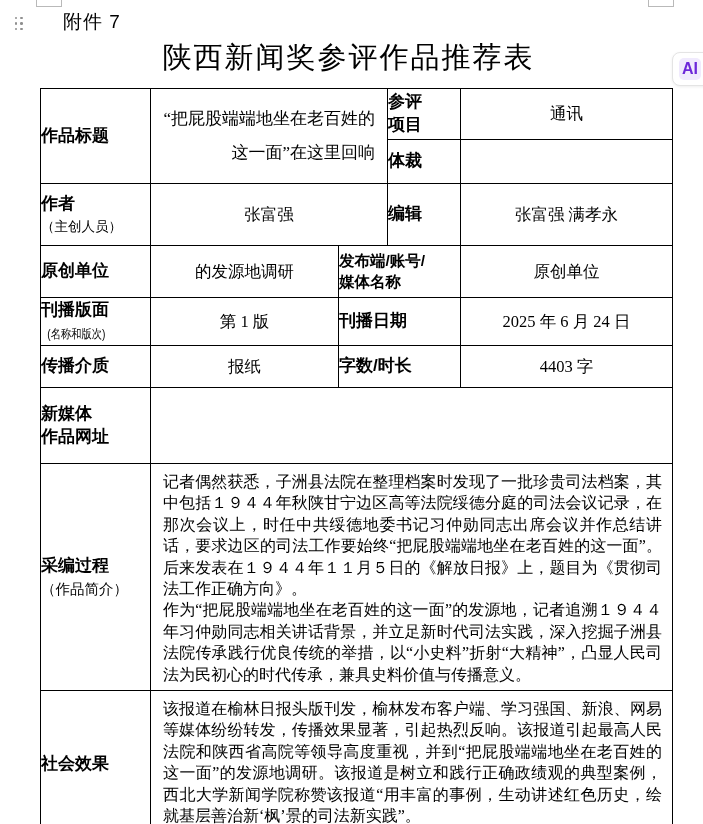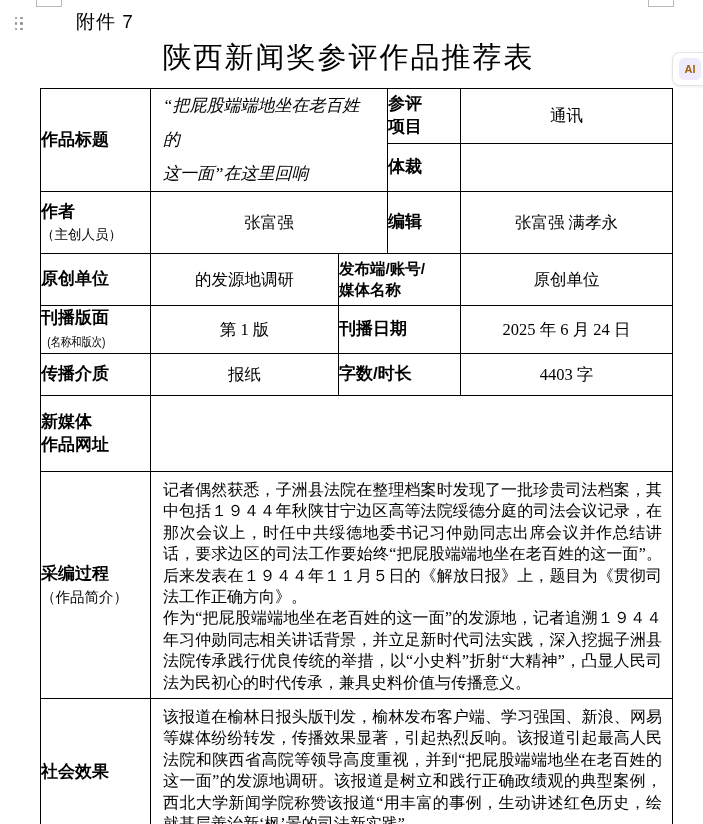--- a/index.html
+++ b/index.html
@@ -10,49 +10,49 @@
   .top-frag { position:absolute; top:-6px; height:13px; border:1px solid #b9b9b9; background:#fff; }
   .top-frag.left  { left:36px;  width:26px; }
   .top-frag.right { left:648px; width:26px; }
 
   
   .drag-handle { position:absolute; left:13px; top:15px; width:11px; height:17px;
                  display:grid; grid-template-columns:repeat(2,1fr); grid-template-rows:repeat(3,1fr);
                  align-items:center; justify-items:center; cursor:grab; }
   .drag-handle i { width:2.5px; height:2.5px; background:#8f8f8f; border-radius:50%; }
 
-  .attachment { position:absolute; left:76px; top:9px; font-family:"Liberation Sans", sans-serif;
+  .attachment { position:absolute; left:63px; top:9px; font-family:"Liberation Sans", sans-serif;
                 font-size:19px; font-weight:500; letter-spacing:1px; }
   .doc-title { position:absolute; left:0; top:38px; width:697px; text-align:center;
                font-family:"Liberation Sans", sans-serif; font-size:29px; font-weight:400;
                letter-spacing:2px; }
 
   
   .ai-badge { position:absolute; left:672px; top:52px; width:44px; height:34px;
               background:#fff; border:1px solid #e4e4e4; border-radius:8px;
               box-shadow:0 1px 3px rgba(0,0,0,.07); display:flex; align-items:center;
               padding-left:6px; cursor:pointer; }
   .ai-inner { width:22px; height:22px; border-radius:5px; background:#f0eafd;
-              color:#a16207; font-family:"Liberation Sans", sans-serif; font-size:11px;
+              color:#6d28d9; font-family:"Liberation Sans", sans-serif; font-size:16px;
               font-weight:700; display:flex; align-items:center; justify-content:center; }
 
   table { position:absolute; left:40px; top:88px; width:632px;
           border-collapse:collapse; table-layout:fixed; }
   td { border:1.5px solid #000; vertical-align:middle; overflow:hidden; }
 
   .lbl { font-family:"Liberation Sans", sans-serif; font-weight:700; font-size:17px;
          line-height:1.35; }
   .lbl .sub { display:block; font-weight:400; font-size:13.5px; margin-top:2px; }
   .lbl .sub.tight { display:inline-block; font-size:12.5px; transform:scaleX(0.82);
                     transform-origin:center; white-space:nowrap; margin-top:0; }
   .ml { white-space:pre-line; }
 
   .val { font-size:16.5px; text-align:center; }
-  .val-left { font-size:17px; text-align:left; padding:0 12px; line-height:34px;
-              white-space:pre-line; vertical-align:middle;font-style:italic; }
+  .val-left { font-size:17px; text-align:right; padding:0 12px; line-height:34px;
+              white-space:pre-line; vertical-align:middle; }
 
   .bodytxt { vertical-align:top; text-align:justify; font-size:16px; line-height:21.4px;
              padding:7px 10px 4px 12px; }
   .bodytxt p { margin:0; }
 </style>
 </head>
 <body>
 
 <div class="top-frag left"></div>
 <div class="top-frag right"></div>

